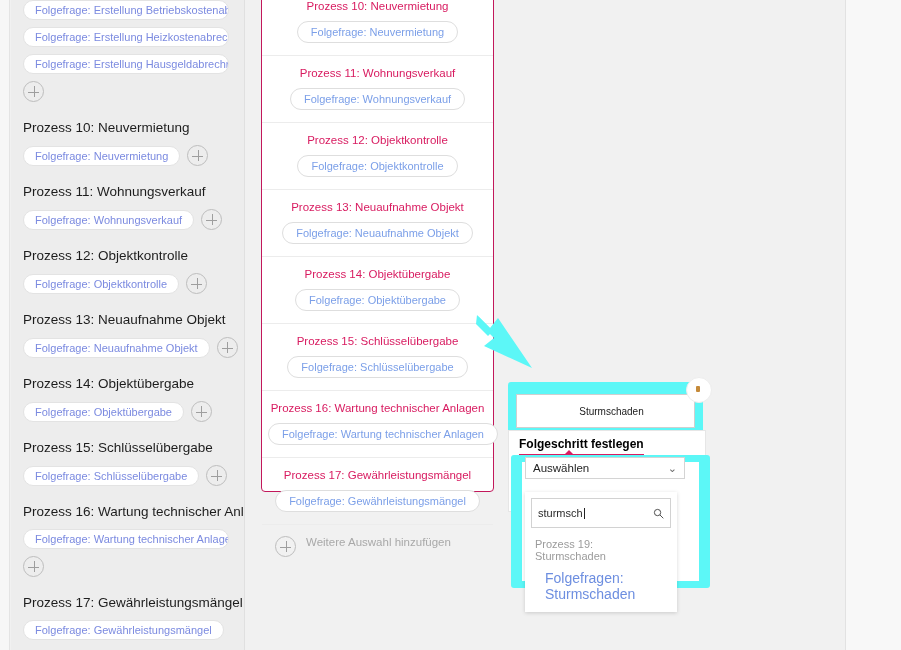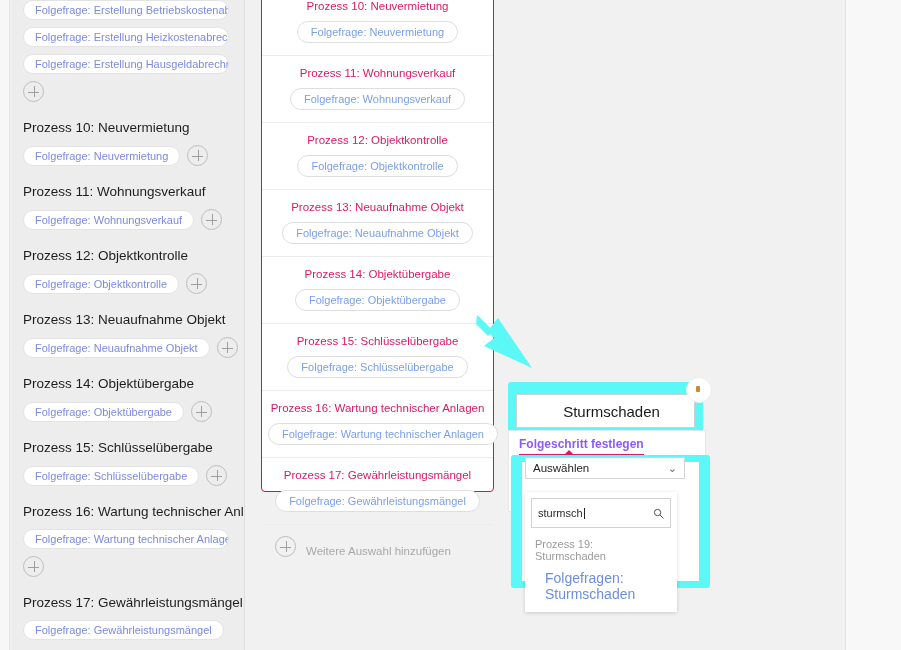--- a/index.html
+++ b/index.html
@@ -112,21 +112,21 @@
     padding: 3px 13px;
     border: 1px solid #dedede;
     border-radius: 12px;
     color: #7b9fe8;
     font-size: 11px;
     line-height: 14px;
     background: #fff;
     white-space: nowrap;
   }
   .addrow {
-    display: flex; align-items: flex-end; gap: 10px;
+    display: flex; align-items: flex-start; gap: 10px;
     padding: 11px 6px 11px 13px;
     border-bottom: none;
   }
   .addrow .lbl { color: #a9a9a9; font-size: 11.5px; }
 
   
   .arrow {
     position: absolute;
     left: 476px; top: 312px;
     width: 74px; height: 62px;
@@ -144,21 +144,21 @@
     background: #5cf7f7;
     border-radius: 3px;
   }
   .sturm-box {
     position: absolute;
     left: 8px; top: 12px;
     width: 179px; height: 34px;
     background: #ffffff;
     border: 1px solid #cfcfcf;
     display: flex; align-items: center; justify-content: center;
-    font-size: 15px;
+    font-size: 10px;
     color: #1a1a1a;
     padding-left: 12px;
   }
   .round-btn {
     position: absolute;
     left: 686px; top: 377px;
     width: 26px; height: 26px;
     border-radius: 50%;
     background: #ffffff;
     border: 1px solid #ededed;
@@ -172,21 +172,21 @@
   }
 
   .rcard {
     position: absolute;
     left: 508px; top: 430px;
     width: 198px; height: 82px;
     background: #ffffff;
     border: 1px solid #e6e6e6;
   }
   .rcard-title {
-    color: #8b5cf6;
+    color: #000000;
     font-size: 12px;
     font-weight: bold;
     padding: 6px 0 3px 10px;
     display: inline-block;
     border-bottom: 1px solid #d81b60;
     margin-left: 10px;
     padding-left: 0;
   }
   .caret-up {
     position: absolute;

